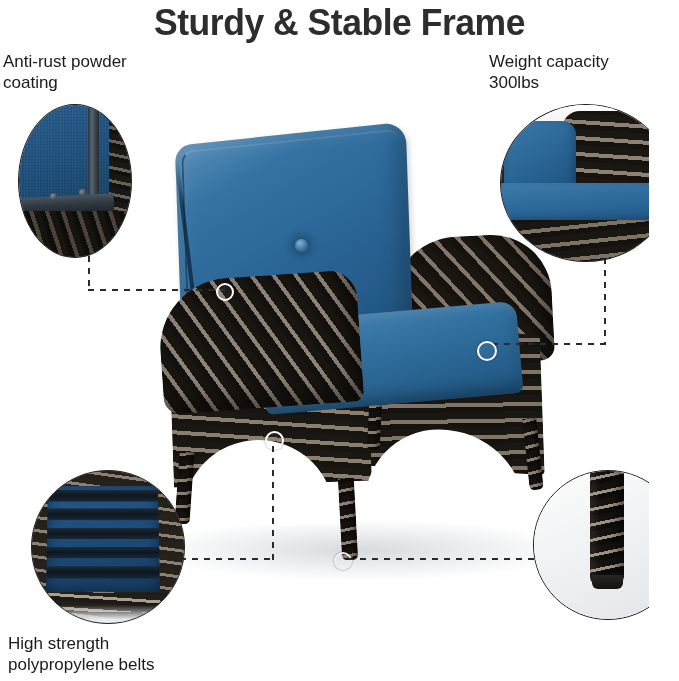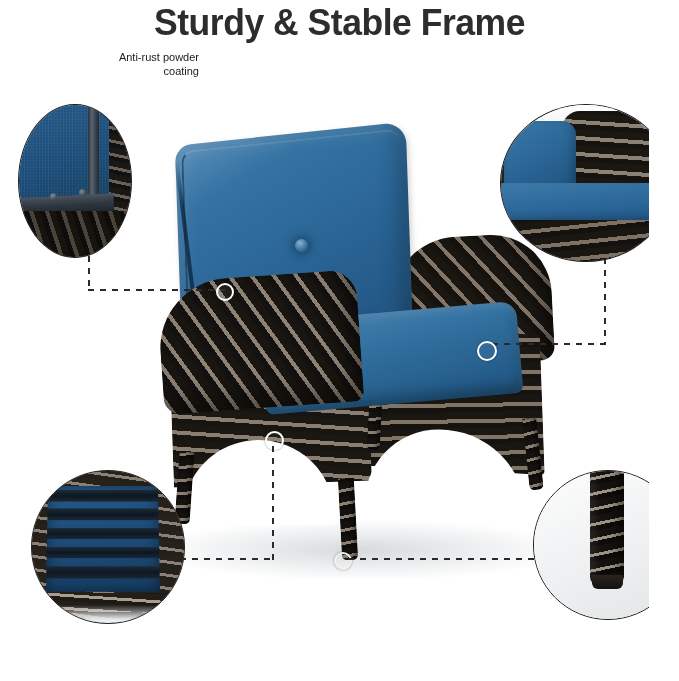--- a/index.html
+++ b/index.html
@@ -29,25 +29,25 @@
     font-weight: bold;
     color: #2d2d2d;
     letter-spacing: -0.5px;
     transform: scaleX(0.96);
     white-space: nowrap;
   }
 
   
   .caption {
     position: absolute;
-    font-size: 11px;
+    font-size: 17px;
     font-weight: normal;
     color: #1b1b1b;
     line-height: 1.25;
-    text-align: right;
+    text-align: left;
     white-space: pre-line;
   }
   .cap-tl { left: 3px;   top: 51px;  width: 196px; }
   .cap-tr { left: 489px; top: 51px;  width: 190px; }
   .cap-bl { left: 8px;   top: 633px; width: 224px; }
   .cap-br { left: 505px; top: 633px; width: 172px; }
 
   
   .dash-v, .dash-h {
     position: absolute;
@@ -425,14 +425,18 @@
   <div class="inset" style="left:533px; top:470px; width:148px; height:148px;">
     <div class="shot">
       <div class="br-bg"></div>
       <div class="br-leg"></div>
       <div class="br-pad"></div>
     </div>
   </div>
 
   <div class="caption cap-tl">Anti-rust powder
 coating</div>
+  <div class="caption cap-tr">Weight capacity
+300lbs</div>
+  <div class="caption cap-bl">High strength
+polypropylene belts</div>
 
 </div>
 
 </body></html>

